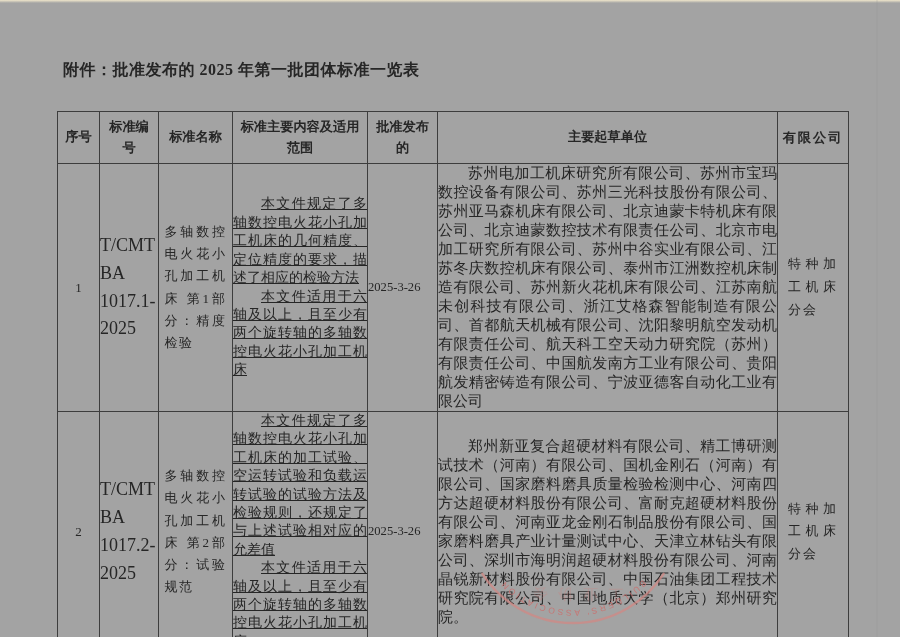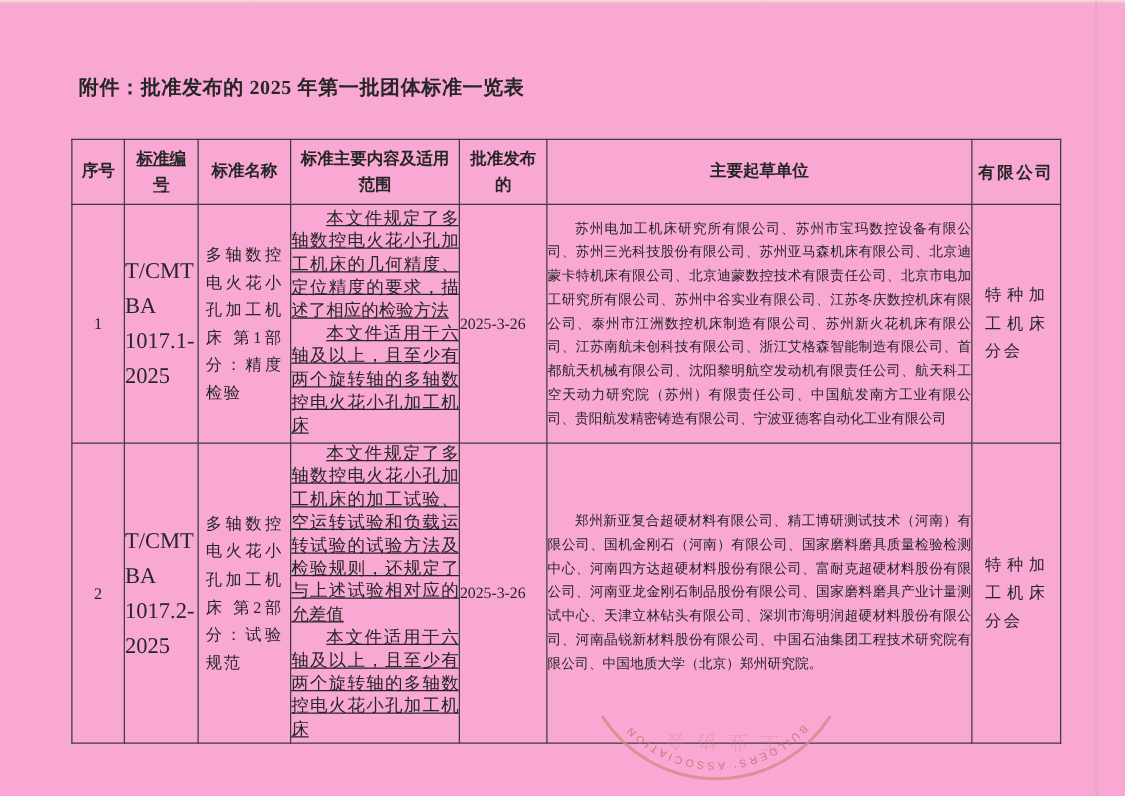--- a/index.html
+++ b/index.html
@@ -3,21 +3,21 @@
 <meta charset="utf-8">
 <style>
   html,body{margin:0;padding:0;}
   body{
     font-family:"Liberation Serif","DejaVu Serif",serif;
     background:#e9e9e9;
   }
   .page{
     position:relative;
     width:900px;height:637px;
-    background:#f9a8d4;
+    background:#a3a3a3;
     overflow:hidden;
     color:#262626;
   }
   
   .scan-top{
     position:absolute;left:0;top:0;width:100%;height:3px;
     background:linear-gradient(#efe6cb,rgba(239,230,203,0));
   }
   .scan-right{
     position:absolute;right:22px;top:0;width:2px;height:100%;
@@ -47,27 +47,27 @@
   .c-no{text-align:center;font-size:13px;}
   .c-code{font-size:18px;line-height:1.55;padding:0 3px 0 5px;word-break:break-word;}
   .c-name{font-size:13px;}
   .c-name .inner{
     width:62px;margin:0 auto;letter-spacing:1.5px;line-height:1.7;
     text-align:justify;
   }
   .c-scope{font-size:14px;padding:2px 6px;text-decoration:underline;}
   .c-scope p{margin:0;text-indent:2em;text-align:justify;line-height:18.4px;}
   .c-date{text-align:left;font-size:12.6px;}
-  .c-draft{font-size:11px;padding:2px 8px;}
+  .c-draft{font-size:15px;padding:2px 8px;}
   .c-draft .inner{text-indent:2em;text-align:justify;line-height:19px;}
   .c-branch{font-size:13px;}
   .c-branch .inner,.branch-h .inner{
     width:50px;margin:0 auto;letter-spacing:2px;line-height:1.75;text-align:justify;
   }
-  .code-h .inner{width:46px;margin:0 auto;display:block;text-decoration:underline;}
+  .code-h .inner{width:46px;margin:0 auto;display:block;}
   
   .stamp{
     position:absolute;left:478px;top:567px;width:190px;height:70px;
     pointer-events:none;
   }
 </style>
 </head>
 <body>
 
 <div class="page">

